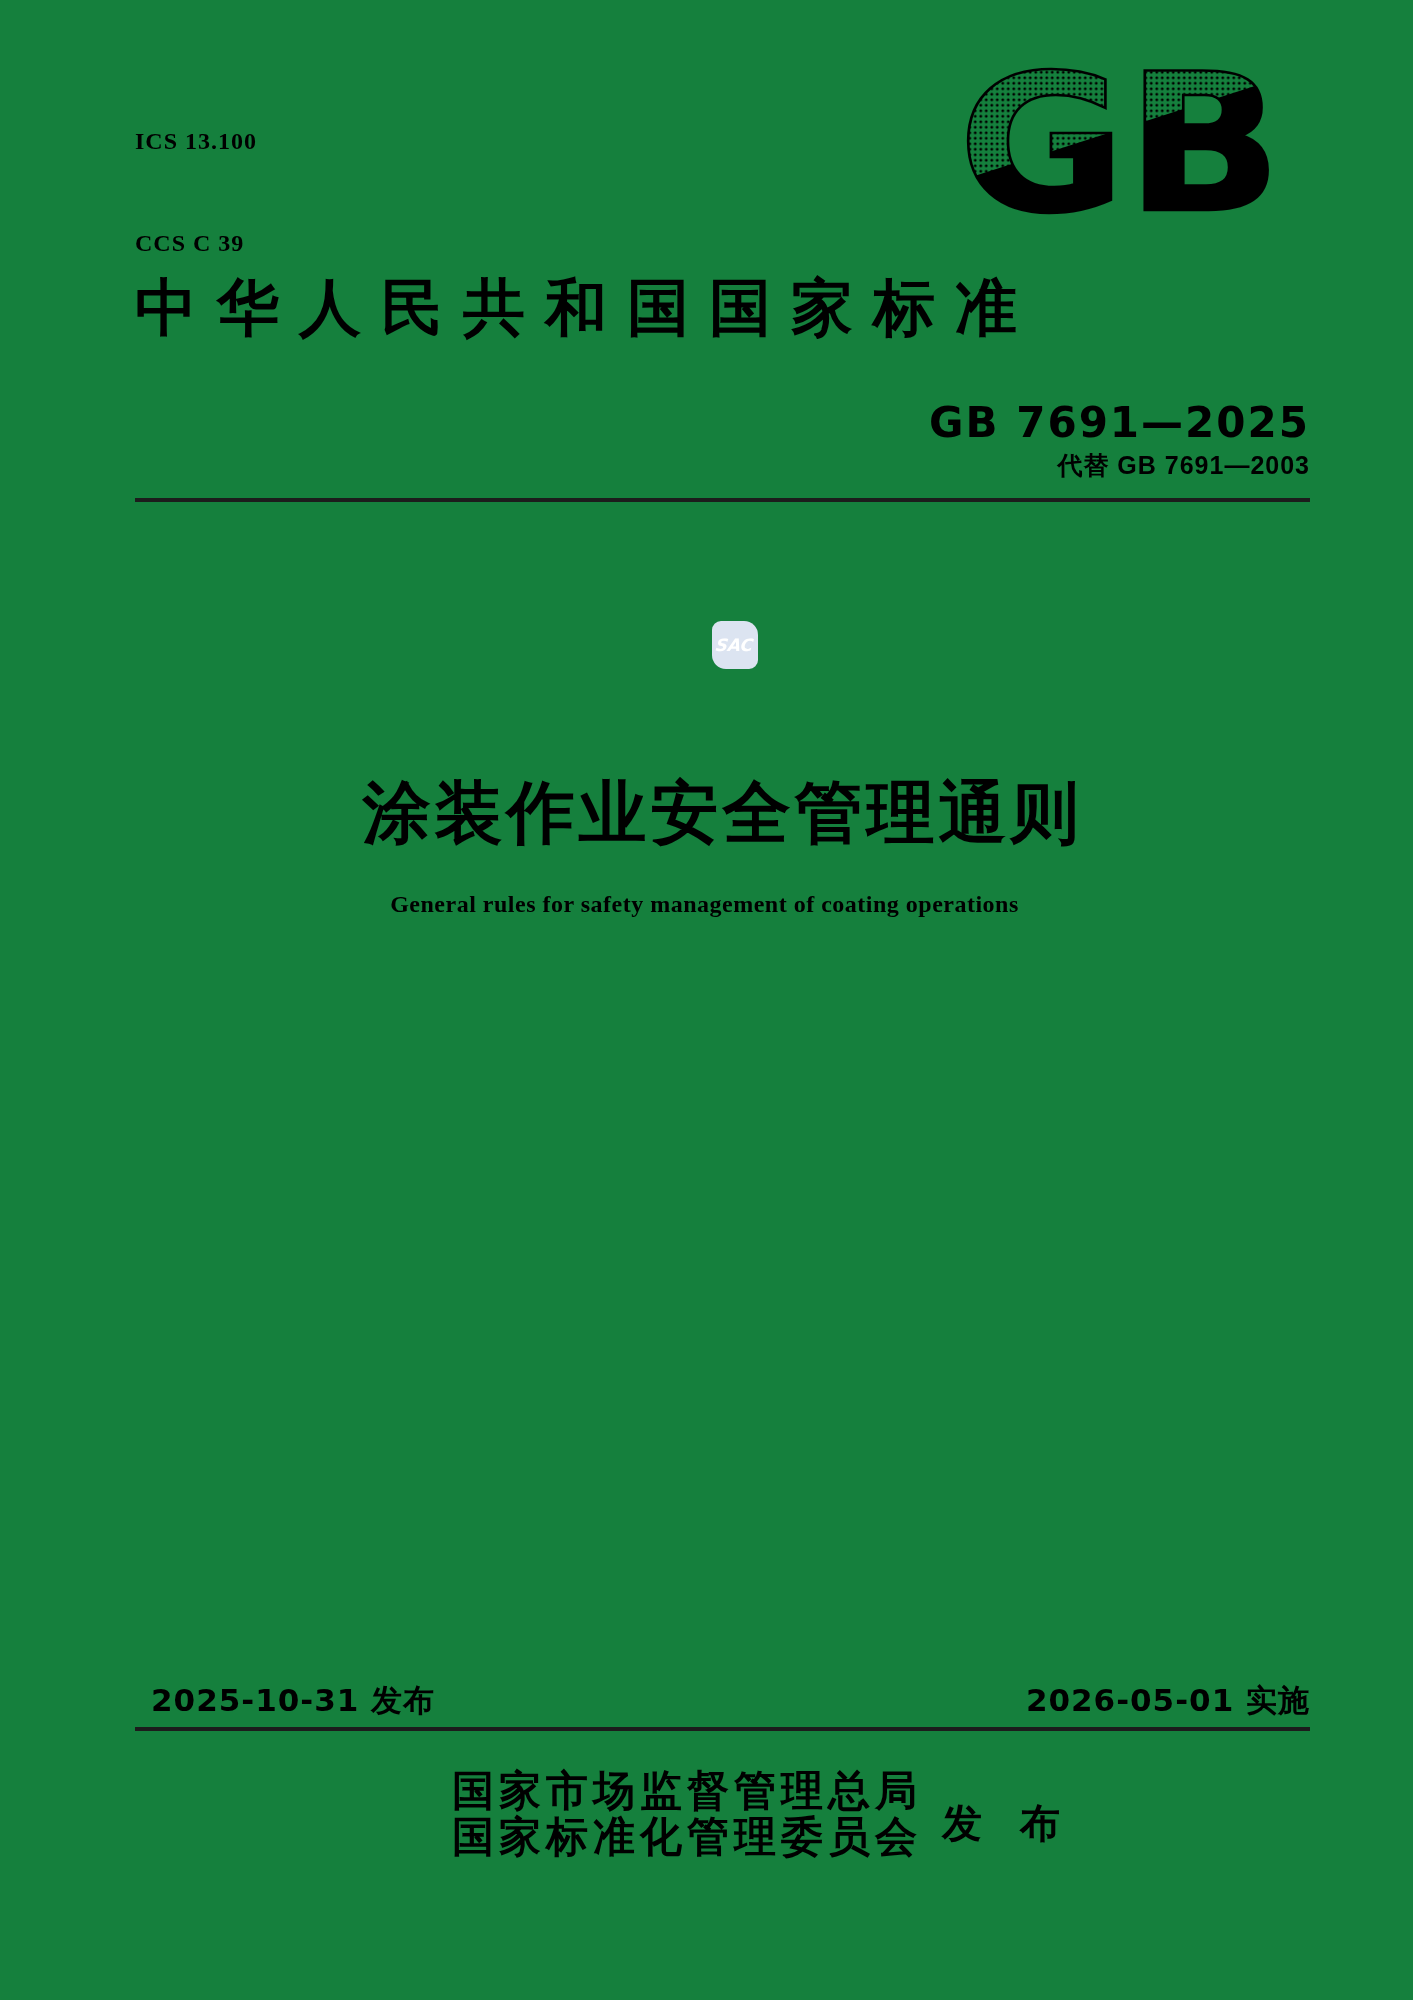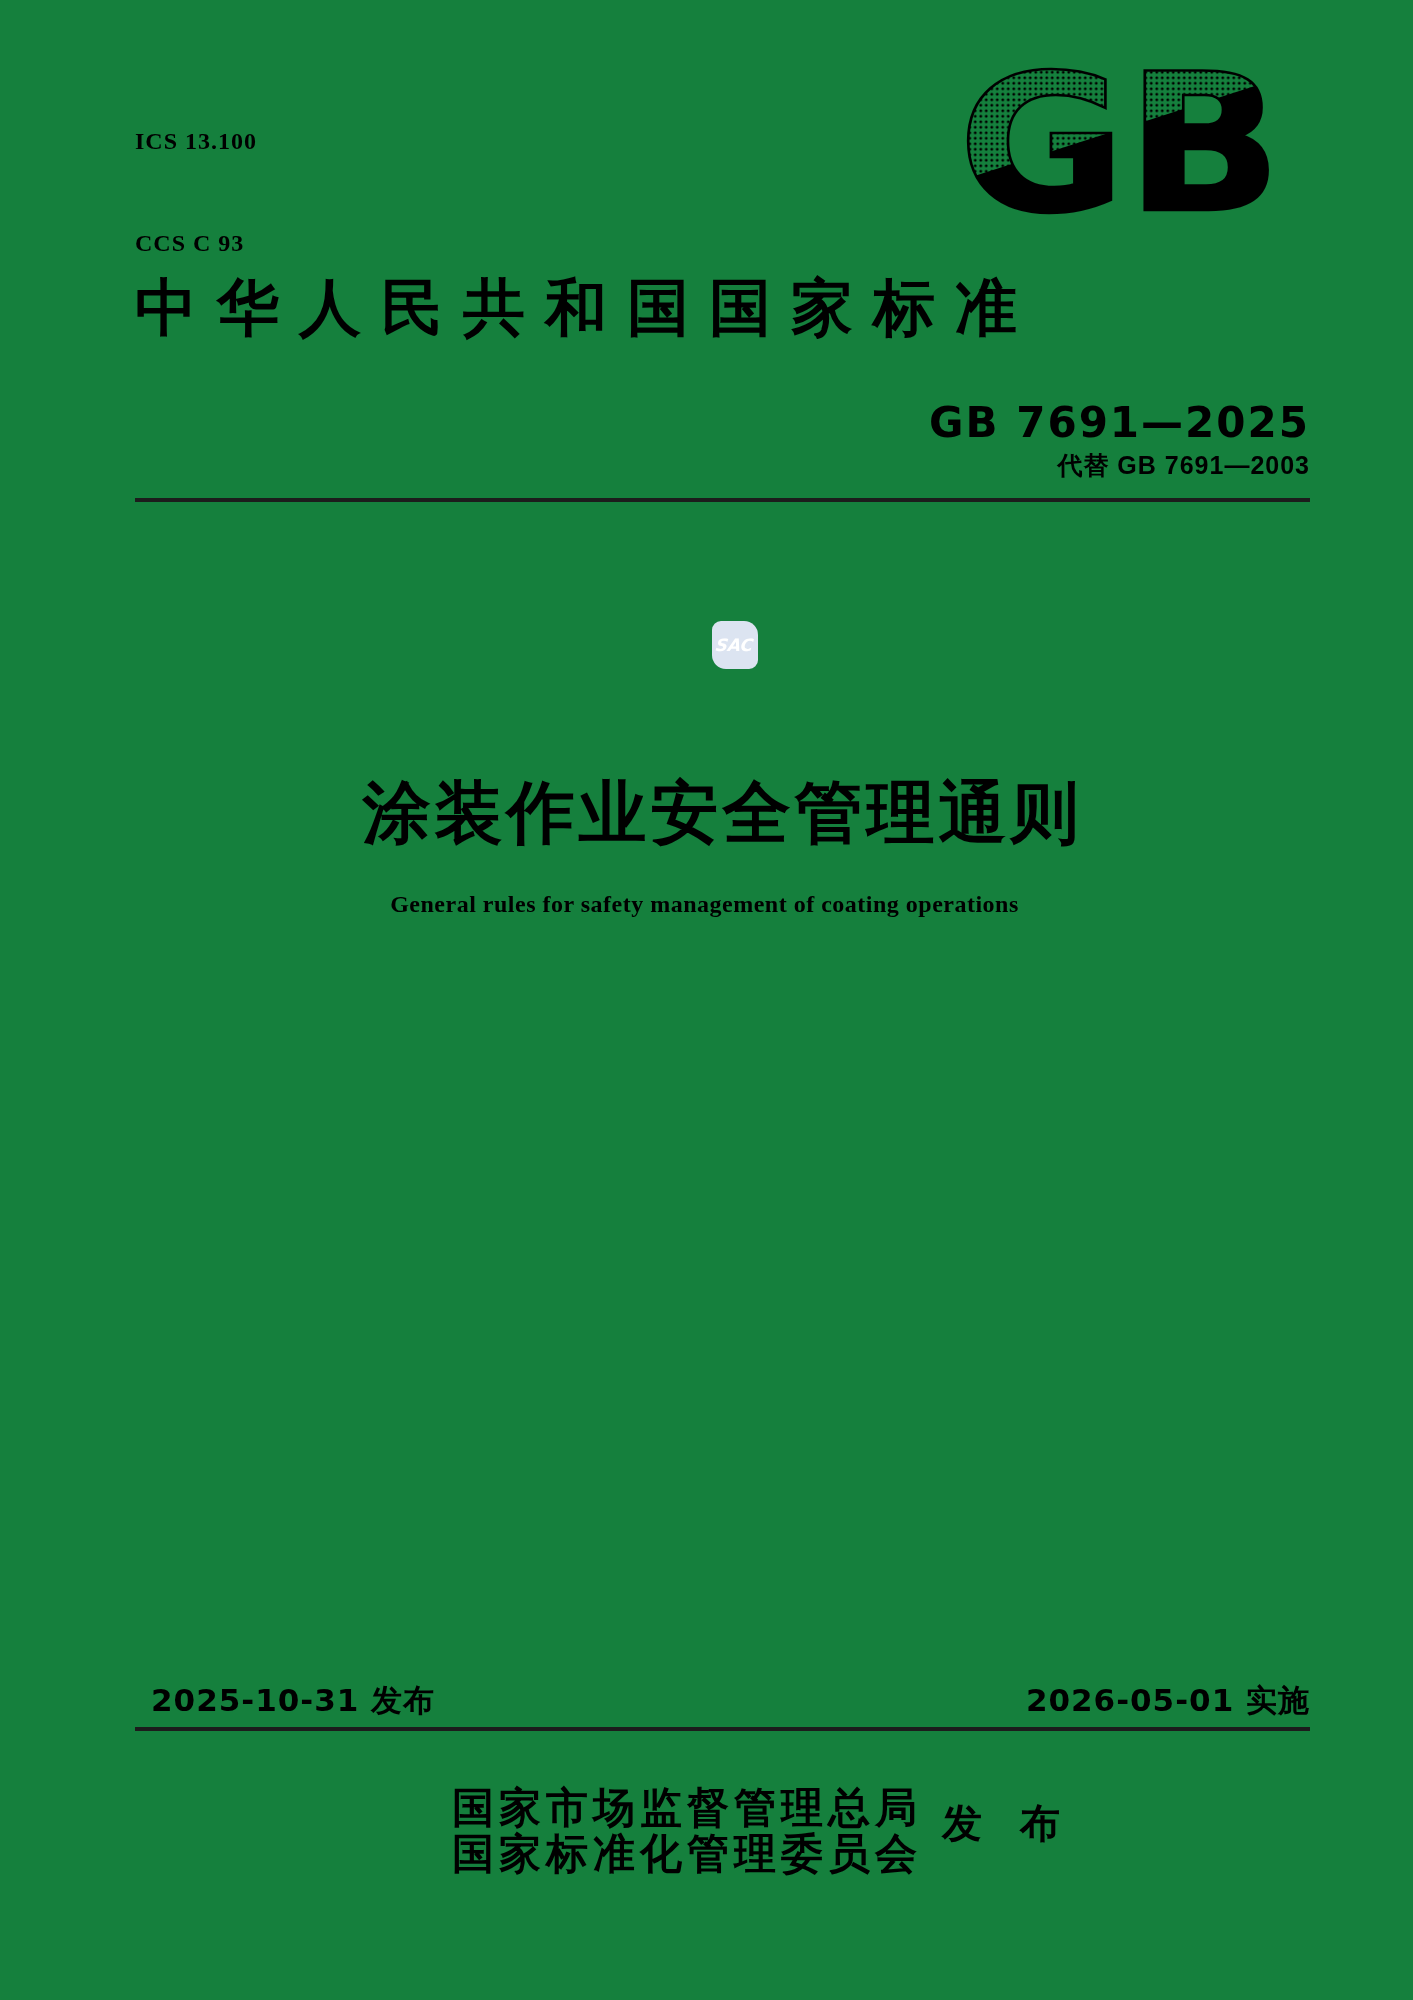--- a/index.html
+++ b/index.html
@@ -151,41 +151,40 @@
   .issuers {
     position: absolute;
     left: 452px;
     top: 1768px;
     font-size: 42px;
     font-weight: bold;
     line-height: 46px;
     letter-spacing: 5px;
     font-family: "Liberation Serif", "DejaVu Serif", serif;
     white-space: nowrap;
-    margin-top: 17px;
   }
   .release-label {
     position: absolute;
     left: 942px;
     top: 1796px;
     font-size: 40px;
     font-weight: bold;
     letter-spacing: 14px;
     font-family: "Liberation Serif", "DejaVu Serif", serif;
     white-space: nowrap;
   }
 </style>
 </head>
 <body>
 
 <div class="page">
 
   <div class="codes">
     <div>ICS 13.100</div>
-    <div>CCS C 93</div>
+    <div>CCS C 39</div>
   </div>
 
   <div class="gb-logo">
     <svg width="330" height="152" viewBox="0 0 330 152" xmlns="http://www.w3.org/2000/svg">
       <defs>
         <pattern id="halftone" width="5.5" height="5.5" patternUnits="userSpaceOnUse">
           <circle cx="2.75" cy="2.75" r="1.45" fill="#000"></circle>
         </pattern>
         <clipPath id="gbClip">
           <text x="2" y="146" font-family="DejaVu Sans, sans-serif" font-weight="bold" font-size="190" textLength="324" lengthAdjust="spacingAndGlyphs">GB</text>

